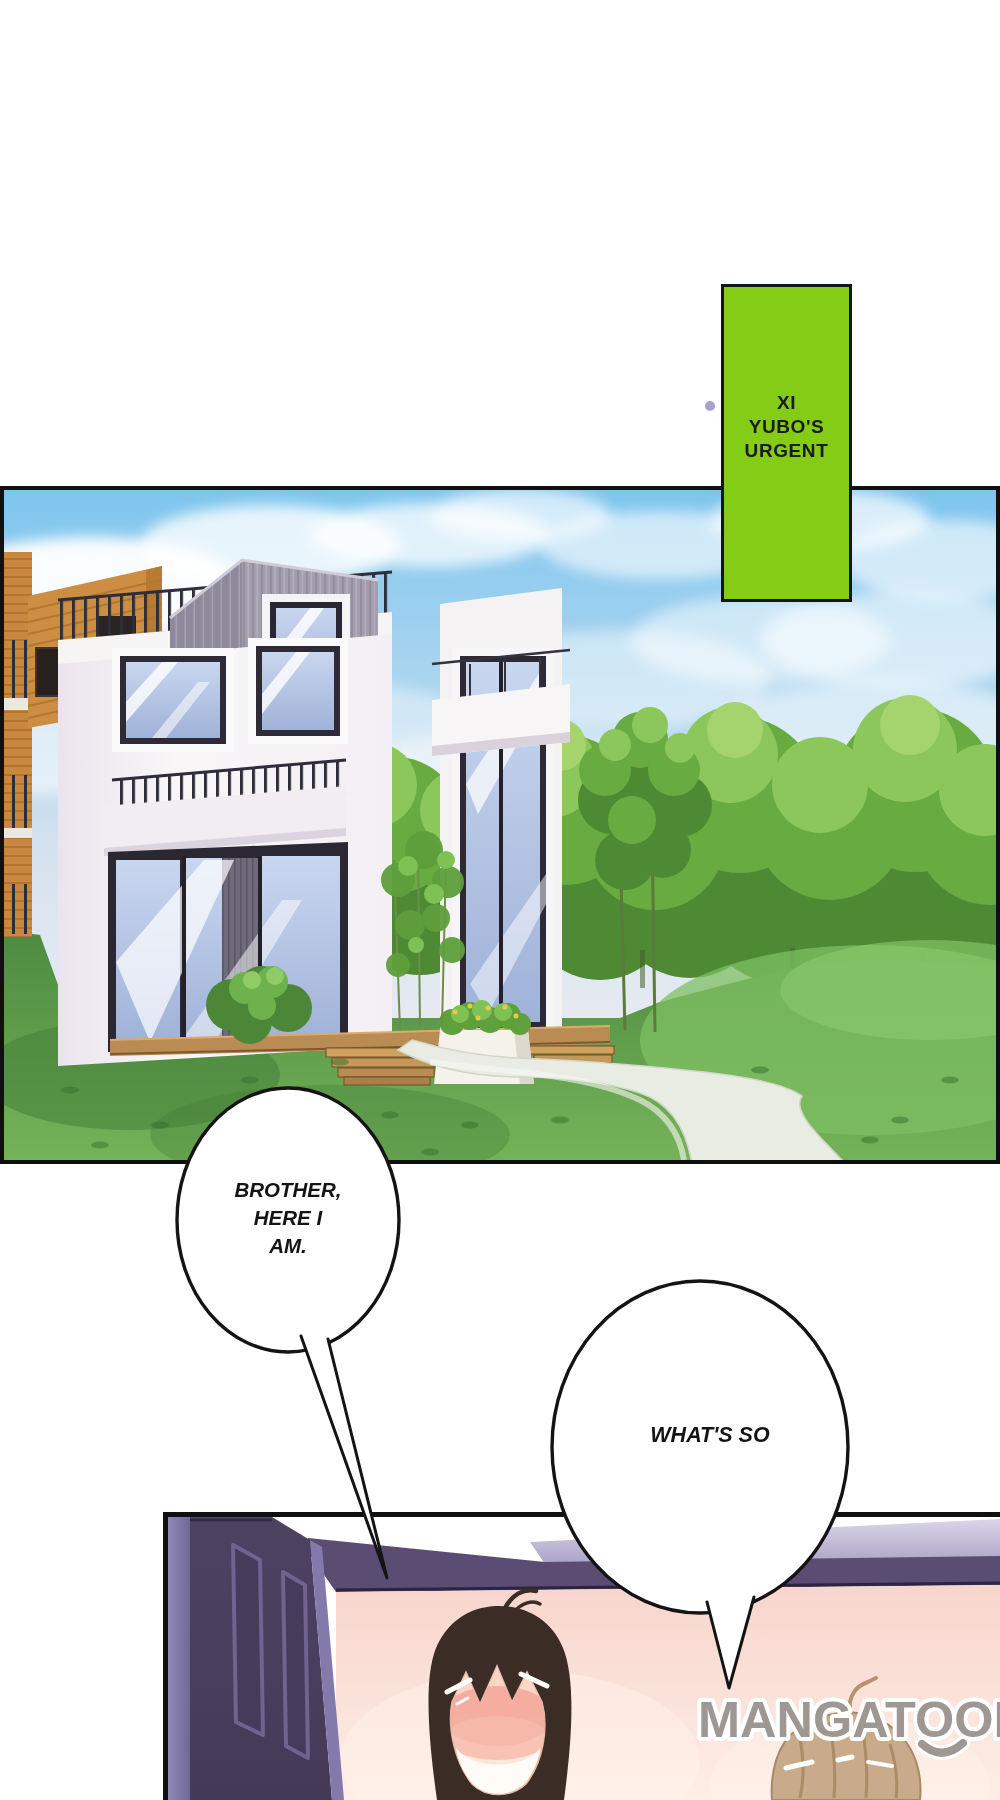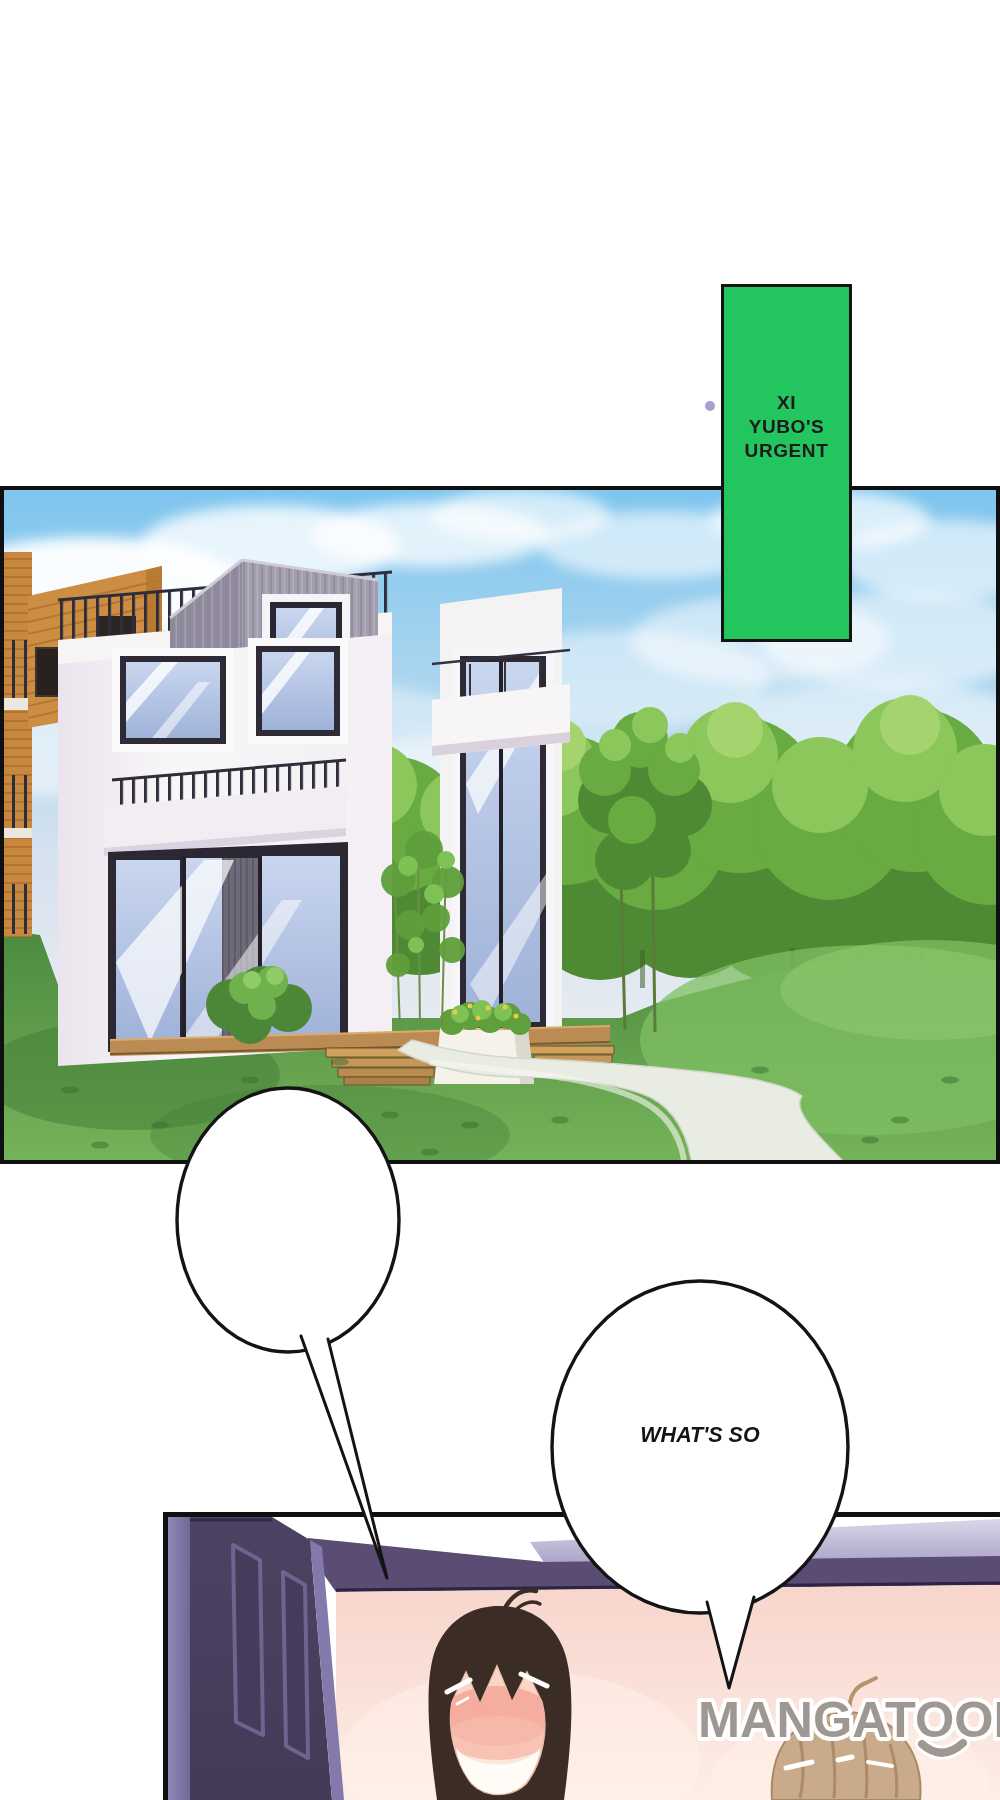--- a/index.html
+++ b/index.html
@@ -3,28 +3,28 @@
 <meta charset="utf-8">
 <style>
   html,body{margin:0;padding:0;background:#fff;}
   .page{position:relative;width:1000px;height:1800px;background:#ffffff;overflow:hidden;
         font-family:"Liberation Sans",sans-serif;}
   .panel{position:absolute;box-sizing:border-box;border:4px solid #101010;overflow:hidden;background:#fff;}
   #housePanel{left:0;top:486px;width:1000px;height:678px;}
   #roomPanel{left:163px;top:1512px;width:837px;height:288px;border-width:5px 0 0 5px;}
   .panel svg,.overlay svg{display:block;width:100%;height:100%;}
   .overlay{position:absolute;left:0;top:0;width:1000px;height:1800px;pointer-events:none;}
-  .captionBox{position:absolute;left:721px;top:284px;width:131px;height:358px;background:#22c55e;
+  .captionBox{position:absolute;left:721px;top:284px;width:131px;height:318px;background:#84cc16;
               border:3px solid #141414;box-sizing:border-box;padding-top:104px;text-align:center;}
   .captionLine{font-size:19px;line-height:24px;font-weight:600;letter-spacing:.6px;color:#1c1a1d;}
   .dot{position:absolute;left:705px;top:401px;width:10px;height:10px;border-radius:50%;
        background:#a89fd2;filter:blur(.6px);}
   .btext{position:absolute;text-align:center;font-style:italic;font-weight:700;color:#141414;}
   #btext1{left:188px;top:1176px;width:200px;font-size:20.5px;line-height:28px;}
-  #btext2{left:555px;top:1421px;width:290px;font-size:21.5px;line-height:29px;}
+  #btext2{left:555px;top:1421px;width:290px;font-size:21.5px;line-height:29px;padding-left:10px;}
 </style>
 </head>
 <body>
 
 <div class="page">
 
   <div class="panel" id="housePanel">
     <svg viewBox="4 490 992 670" preserveAspectRatio="none">
       <defs>
         <linearGradient id="skyG" x1="0" y1="0" x2="0" y2="1">
@@ -494,17 +494,22 @@
     </svg>
   </div>
 
   <div class="captionBox">
     <div class="captionLine">XI</div>
     <div class="captionLine">YUBO'S</div>
     <div class="captionLine">URGENT</div>
   </div>
   <div class="dot"></div>
 
+  <div class="btext" id="btext1">
+    <div>BROTHER,</div>
+    <div>HERE I</div>
+    <div>AM.</div>
+  </div>
   <div class="btext" id="btext2">
     <div>WHAT'S SO</div>
   </div>
 
 </div>
 
 </body></html>

